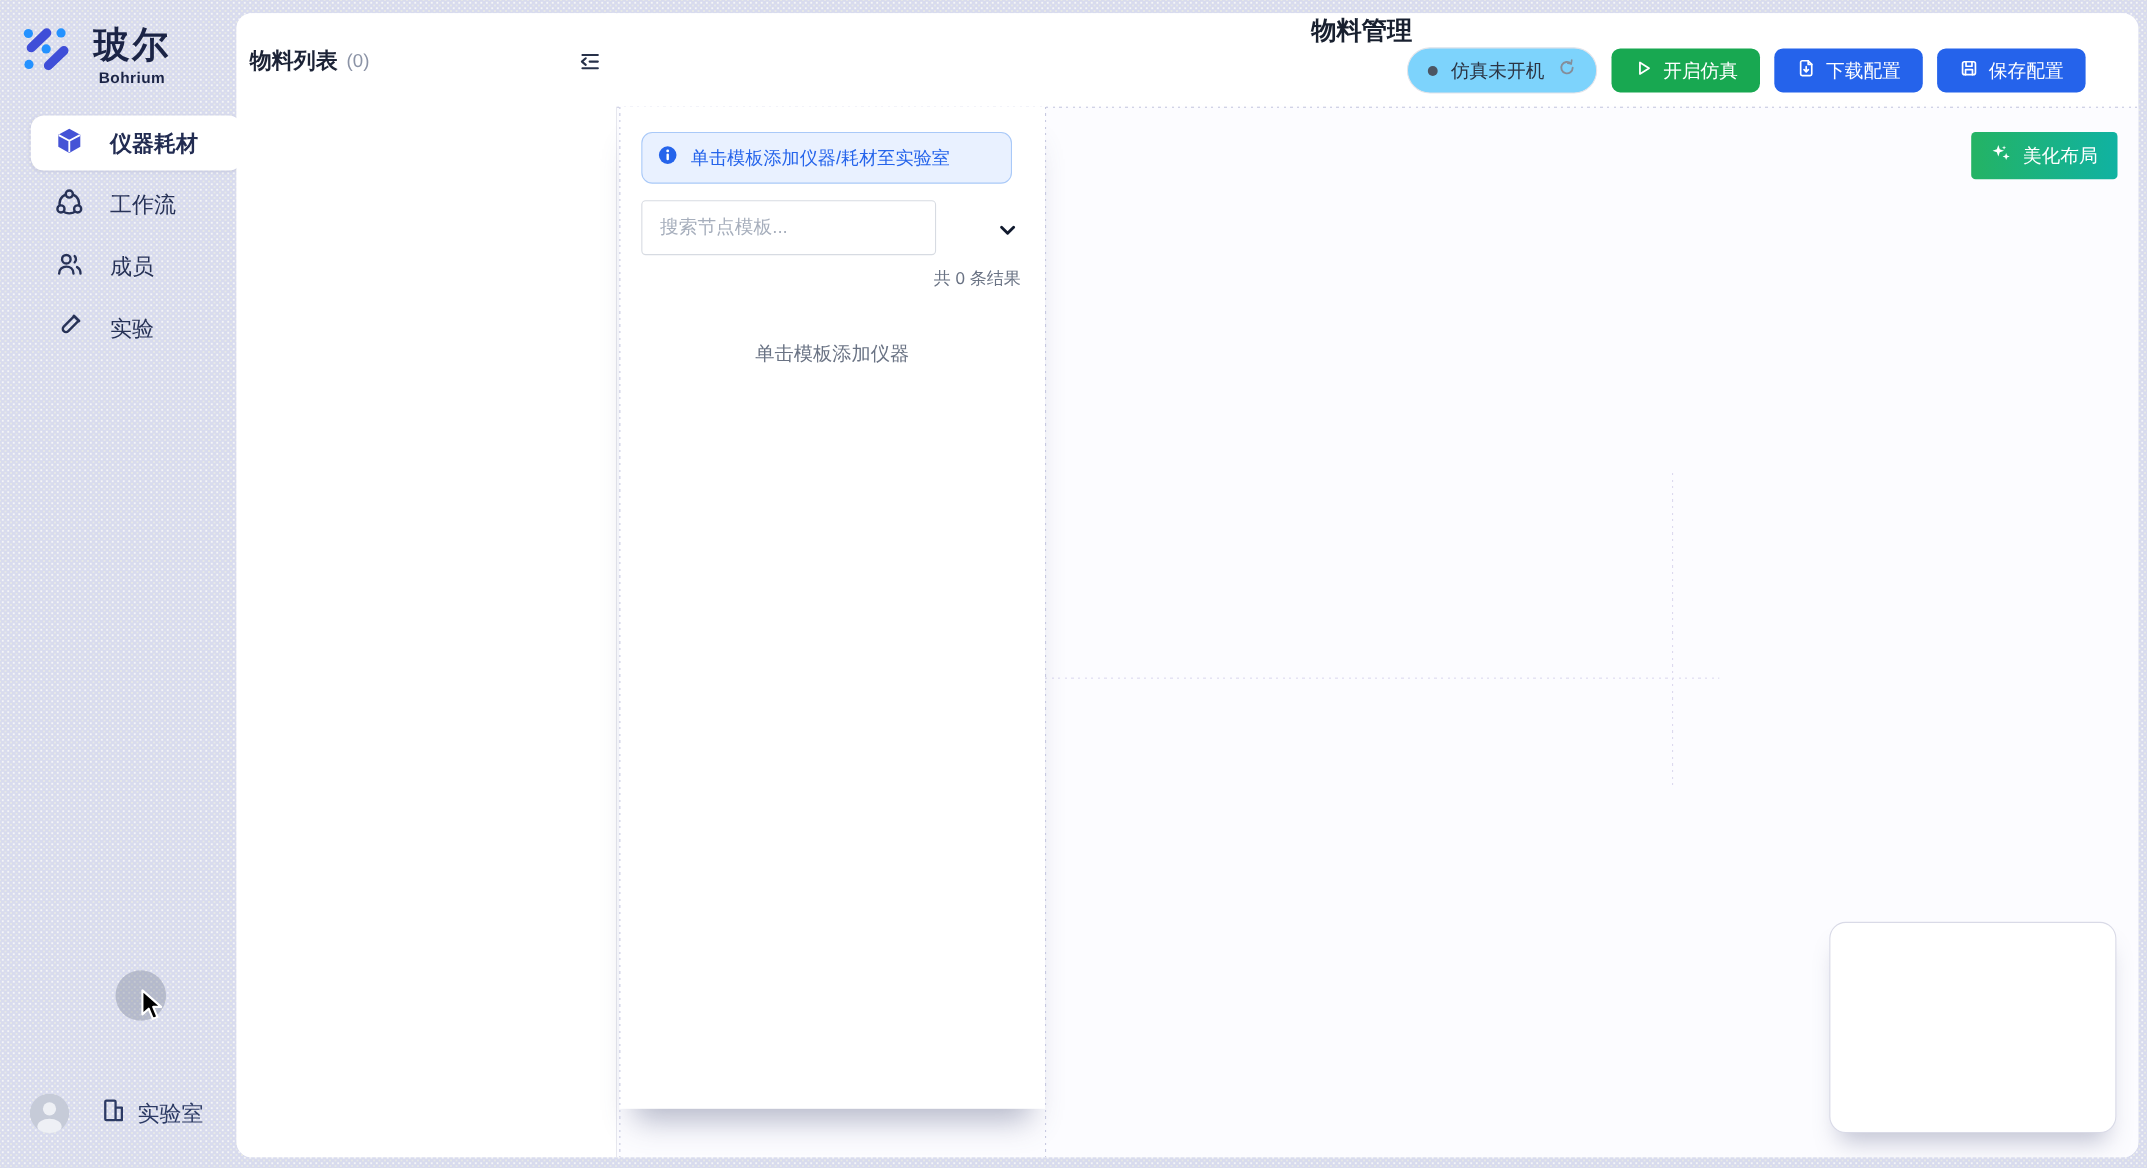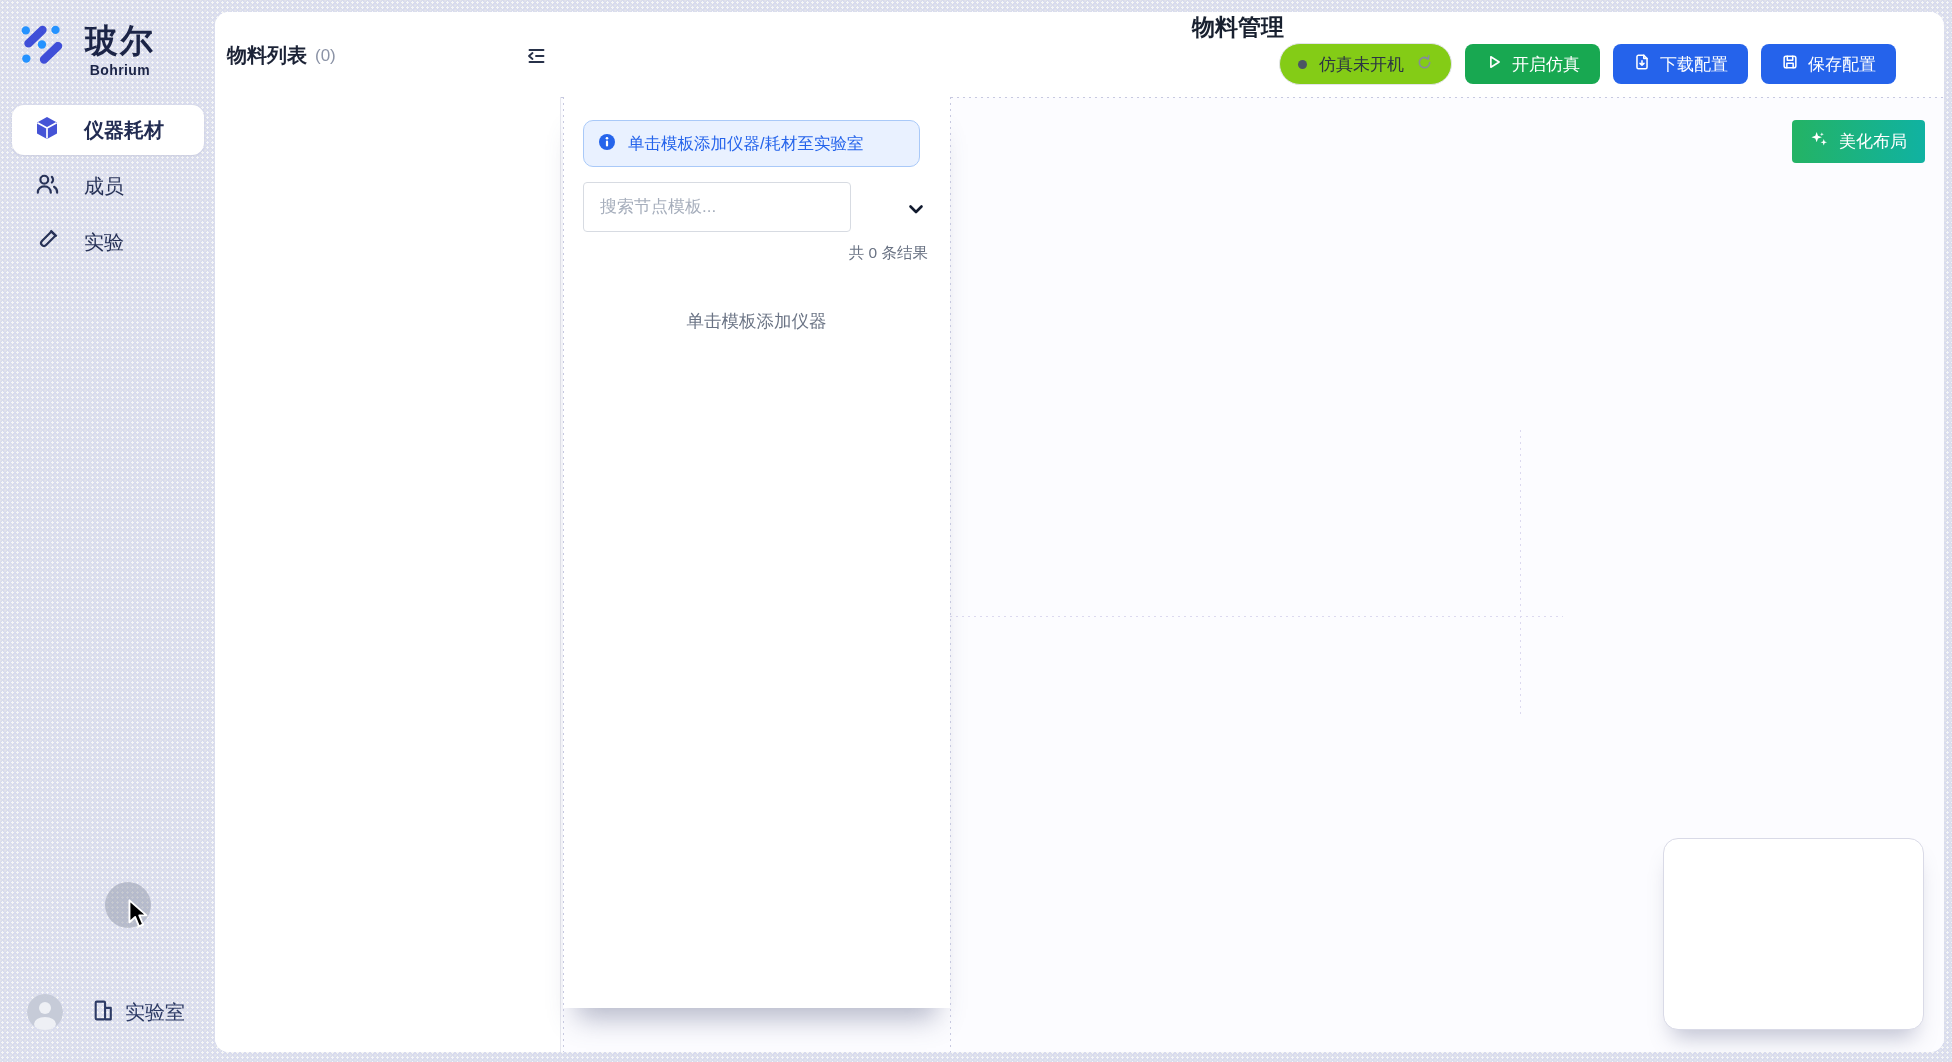--- a/index.html
+++ b/index.html
@@ -15,21 +15,21 @@
     background-size:5px 5px,5px 5px;
     background-position:0 0,2.5px 2.5px;
   }
   .abs { position:absolute; }
 
   
   .sidebar { left:0; top:0; width:215px; height:1062px;text-align:center; }
   .logo-row { position:absolute; left:18px; top:20px; display:flex; gap:17px; align-items:flex-start; }
   .brand-zh { font-size:33px; font-weight:800; color:#1b2446; letter-spacing:2px; line-height:1; margin-top:4px;}
   .brand-en { font-size:14px; font-weight:700; color:#1b2446; margin-top:5px; letter-spacing:.4px;}
-  .nav { position:absolute; left:12px; top:105px; width:192px; display:flex; flex-direction:column; gap:6px; }
+  .nav { position:absolute; left:28px; top:105px; width:192px; display:flex; flex-direction:column; gap:6px; }
   .nav-item { height:50px; border-radius:12px; display:flex; align-items:center; padding-left:22px; gap:24px; cursor:pointer; }
   .nav-item .lbl { font-size:20px; font-weight:500; color:#273257; }
   .nav-item.active { background:#ffffff; box-shadow:0 1px 3px rgba(70,75,120,.12); }
   .nav-item.active .lbl { font-weight:700; color:#222c52; }
   .side-footer { position:absolute; left:27px; top:994px; display:flex; align-items:center; gap:28px; }
   .lab-chip { display:flex; align-items:center; gap:9px; cursor:pointer; }
   .lab-chip .lbl { font-size:20px; font-weight:500; color:#2c3a64; }
 
   
   .card { left:215px; top:12px; width:1729px; height:1040px; background:#ffffff; border-radius:14px; overflow:hidden; }
@@ -39,21 +39,21 @@
   .mat-head { position:absolute; left:12px; right:11px; top:30px; display:flex; align-items:center; }
   .mat-title { font-size:20px; font-weight:700; color:#1c2336; }
   .mat-count { font-size:17px; color:#8b93a6; margin-left:8px; }
   .collapse-btn { margin-left:auto; width:26px; height:26px; display:flex; align-items:center; justify-content:center; cursor:pointer; }
   .divider { left:345px; top:0; width:1px; height:1040px; background:#e6e7ee; }
 
   
   .topbar { left:336px; top:0; width:1383px; height:85px; display:flex; align-items:center; padding:0 38px 0 29px; background:#fff;flex-direction:column; }
   .page-title { font-size:23px; font-weight:700; color:#18202f; }
   .topbar-right { margin-left:auto; display:flex; align-items:center; gap:13px; }
-  .status-pill { height:42px; padding:0 18px; border:1px solid #e3e4ea; border-radius:21px; background:#84cc16; display:flex; align-items:center; gap:12px; cursor:pointer; }
+  .status-pill { height:42px; padding:0 18px; border:1px solid #e3e4ea; border-radius:21px; background:#7dd3fc; display:flex; align-items:center; gap:12px; cursor:pointer; }
   .status-dot { width:9px; height:9px; border-radius:50%; background:#4b5563; }
   .status-txt { font-size:17px; font-weight:500; color:#2b3443; }
   .btn { height:40px; border:none; border-radius:8px; padding:0 20px; display:flex; align-items:center; gap:9px; color:#fff; font-size:17px; font-weight:500; font-family:inherit; cursor:pointer; }
   .btn-green { background:#18a851; }
   .btn-blue  { background:#2563eb; }
 
   
   .dot-h { height:1px; background-image:repeating-linear-gradient(90deg,#c7c9e0 0 2px,transparent 2px 6px); }
   .dot-v { width:1px;  background-image:repeating-linear-gradient(180deg,#c7c9e0 0 2px,transparent 2px 6px); }
   .faint.dot-h { background-image:repeating-linear-gradient(90deg,#dcd9ef 0 2px,transparent 2px 6px); }
@@ -110,20 +110,31 @@
       <span>
         <svg width="26" height="26" viewBox="0 0 26 26">
           <path d="M13 2 L23 7.6 V18.4 L13 24 L3 18.4 V7.6 Z" fill="#4553d6"></path>
           <path d="M13 13 L3.4 7.8 M13 13 L22.6 7.8 M13 13 V23.4" stroke="#ffffff" stroke-width="1.7" fill="none"></path>
         </svg>
       </span>
       <span class="lbl">仪器耗材</span>
     </div>
     <div class="nav-item">
       <span>
+        <svg width="26" height="26" viewBox="0 0 24 24" fill="none" stroke="#273257" stroke-width="2">
+          <circle cx="12" cy="13" r="8.2"></circle>
+          <circle cx="12" cy="5" r="3" fill="#d8dbee"></circle>
+          <circle cx="5" cy="17.5" r="3" fill="#d8dbee"></circle>
+          <circle cx="19" cy="17.5" r="3" fill="#d8dbee"></circle>
+        </svg>
+      </span>
+      <span class="lbl">工作流</span>
+    </div>
+    <div class="nav-item">
+      <span>
         <svg width="26" height="26" viewBox="0 0 24 24" fill="none" stroke="#273257" stroke-width="2" stroke-linecap="round">
           <circle cx="9.5" cy="8" r="3.6"></circle>
           <path d="M3.5 20 c0-3.6 2.7-5.8 6-5.8 s6 2.2 6 5.8"></path>
           <path d="M16.5 5.4 a3.6 3.6 0 0 1 0 5.2 M18.5 14.6 c1.9 1 2.9 3 2.9 5.4"></path>
         </svg>
       </span>
       <span class="lbl">成员</span>
     </div>
     <div class="nav-item">
       <span>

